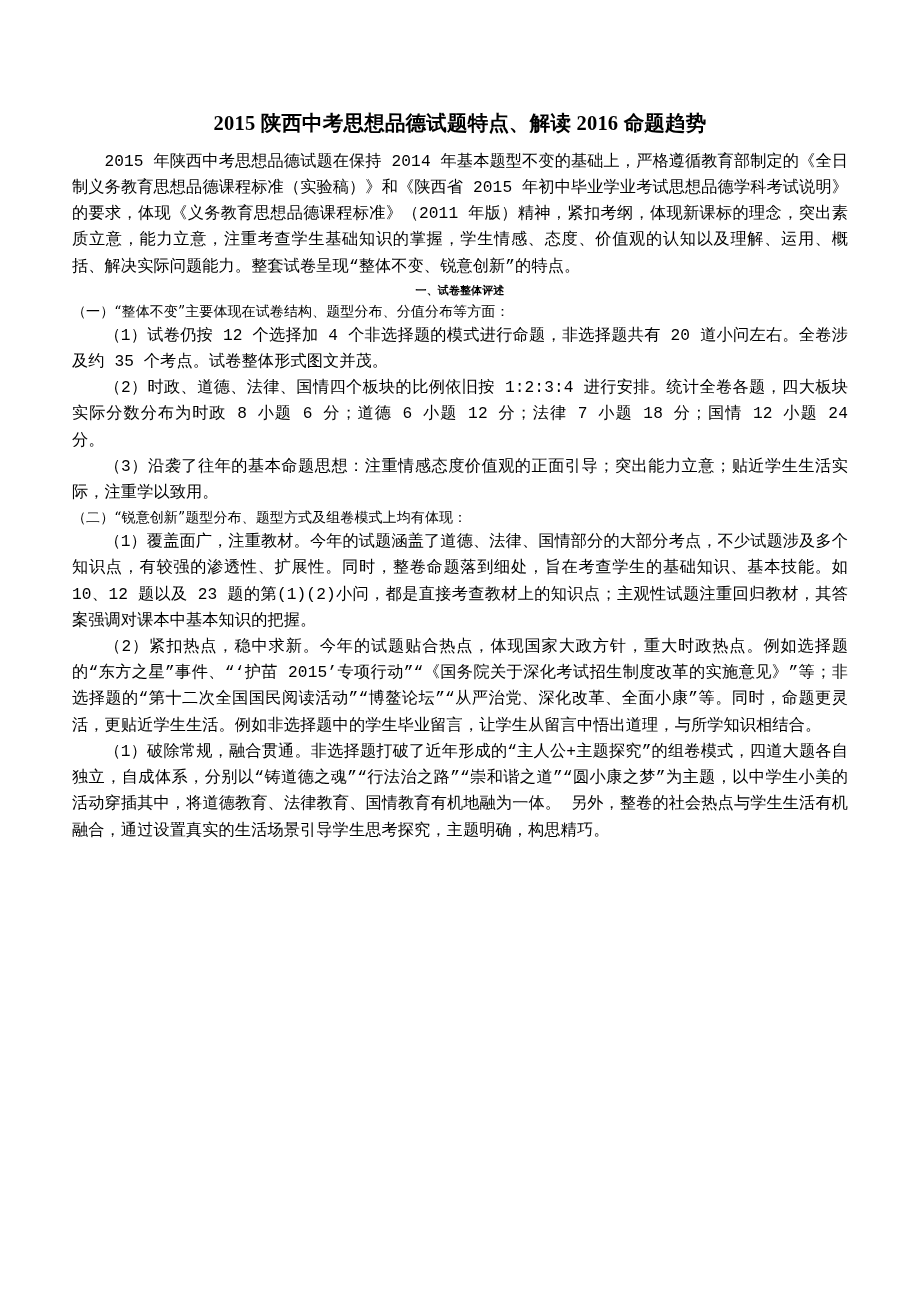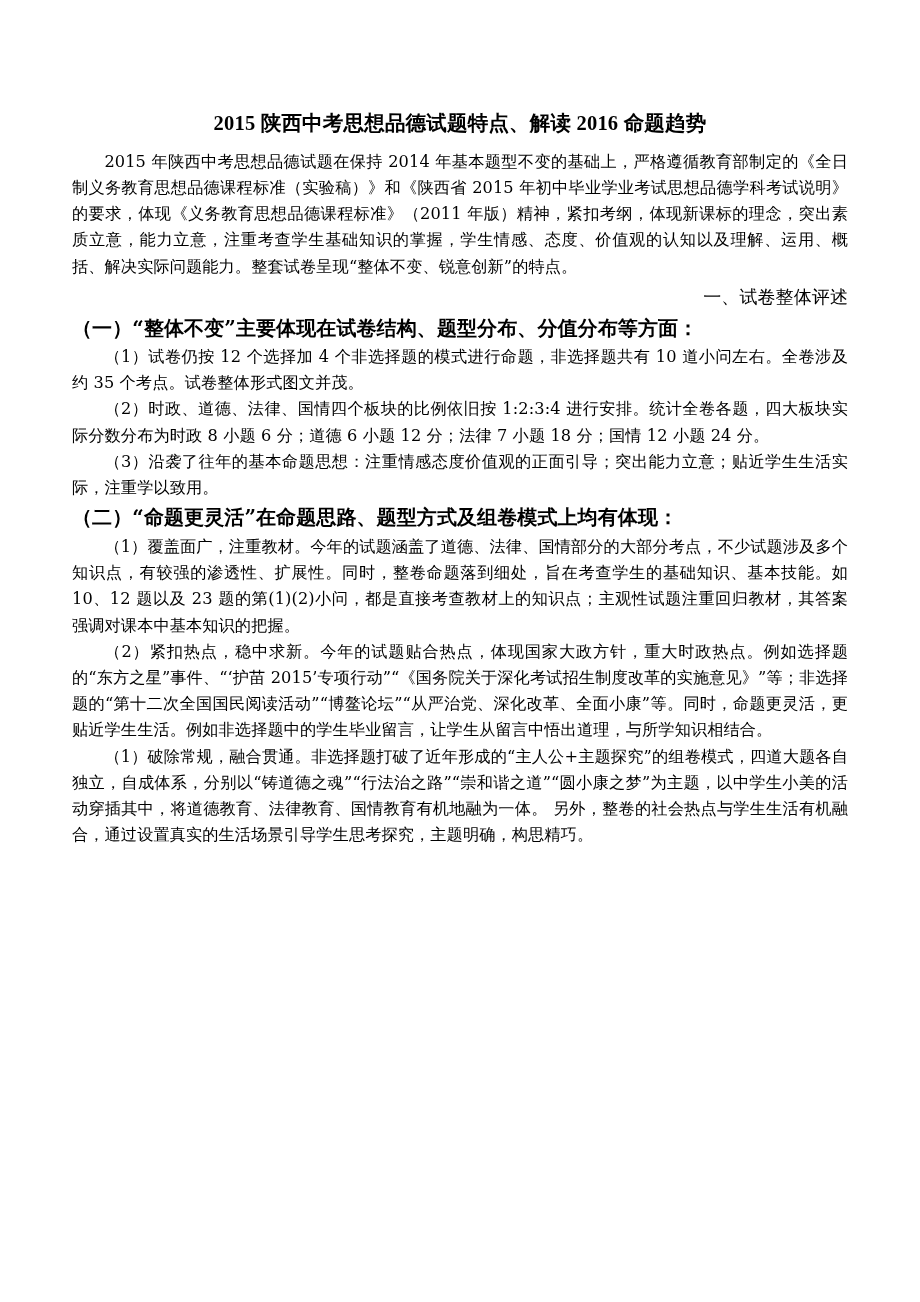--- a/index.html
+++ b/index.html
@@ -31,53 +31,54 @@
   }
   p {
     margin: 0;
     font-size: 16.2px;
     line-height: 1.62;
     text-align: justify;
     text-justify: inter-ideograph;
     letter-spacing: 0.1px;
   }
   .section-head {
-    text-align: right;
-    font-weight: normal;
-    font-size: 18px;
+    text-align: center;
+    font-weight: bold;
+    font-size: 11px;
     line-height: 1.65;
     margin: 2px 0 0 0;
   }
   .sub-head {
-    font-weight: bold;
-    font-size: 20px;
+    font-weight: normal;
+    font-size: 14px;
     line-height: 1.62;
     text-align: justify;
   }
   .body-p {
     text-indent: 2em;
+    font-family: Liberation Mono, monospace;
   }
 </style>
 </head>
 <body>
 
 <div class="page">
 
   <h1 class="doc-title">2015 陕西中考思想品德试题特点、解读 2016 命题趋势</h1>
 
   <p class="body-p">2015 年陕西中考思想品德试题在保持 2014 年基本题型不变的基础上，严格遵循教育部制定的《全日制义务教育思想品德课程标准（实验稿）》和《陕西省 2015 年初中毕业学业考试思想品德学科考试说明》的要求，体现《义务教育思想品德课程标准》（2011 年版）精神，紧扣考纲，体现新课标的理念，突出素质立意，能力立意，注重考查学生基础知识的掌握，学生情感、态度、价值观的认知以及理解、运用、概括、解决实际问题能力。整套试卷呈现“整体不变、锐意创新”的特点。</p>
 
   <p class="section-head">一、试卷整体评述</p>
 
   <p class="sub-head">（一）“整体不变”主要体现在试卷结构、题型分布、分值分布等方面：</p>
 
-  <p class="body-p">（1）试卷仍按 12 个选择加 4 个非选择题的模式进行命题，非选择题共有 10 道小问左右。全卷涉及约 35 个考点。试卷整体形式图文并茂。</p>
+  <p class="body-p">（1）试卷仍按 12 个选择加 4 个非选择题的模式进行命题，非选择题共有 20 道小问左右。全卷涉及约 35 个考点。试卷整体形式图文并茂。</p>
   <p class="body-p">（2）时政、道德、法律、国情四个板块的比例依旧按 1:2:3:4 进行安排。统计全卷各题，四大板块实际分数分布为时政 8 小题 6 分；道德 6 小题 12 分；法律 7 小题 18 分；国情 12 小题 24 分。</p>
   <p class="body-p">（3）沿袭了往年的基本命题思想：注重情感态度价值观的正面引导；突出能力立意；贴近学生生活实际，注重学以致用。</p>
 
-  <p class="sub-head">（二）“命题更灵活”在命题思路、题型方式及组卷模式上均有体现：</p>
+  <p class="sub-head">（二）“锐意创新”题型分布、题型方式及组卷模式上均有体现：</p>
 
   <p class="body-p">（1）覆盖面广，注重教材。今年的试题涵盖了道德、法律、国情部分的大部分考点，不少试题涉及多个知识点，有较强的渗透性、扩展性。同时，整卷命题落到细处，旨在考查学生的基础知识、基本技能。如 10、12 题以及 23 题的第(1)(2)小问，都是直接考查教材上的知识点；主观性试题注重回归教材，其答案强调对课本中基本知识的把握。</p>
   <p class="body-p">（2）紧扣热点，稳中求新。今年的试题贴合热点，体现国家大政方针，重大时政热点。例如选择题的“东方之星”事件、“‘护苗 2015’专项行动”“《国务院关于深化考试招生制度改革的实施意见》”等；非选择题的“第十二次全国国民阅读活动”“博鳌论坛”“从严治党、深化改革、全面小康”等。同时，命题更灵活，更贴近学生生活。例如非选择题中的学生毕业留言，让学生从留言中悟出道理，与所学知识相结合。</p>
   <p class="body-p">（1）破除常规，融合贯通。非选择题打破了近年形成的“主人公+主题探究”的组卷模式，四道大题各自独立，自成体系，分别以“铸道德之魂”“行法治之路”“崇和谐之道”“圆小康之梦”为主题，以中学生小美的活动穿插其中，将道德教育、法律教育、国情教育有机地融为一体。 另外，整卷的社会热点与学生生活有机融合，通过设置真实的生活场景引导学生思考探究，主题明确，构思精巧。</p>
 
 
 </div>
 
 </body></html>

